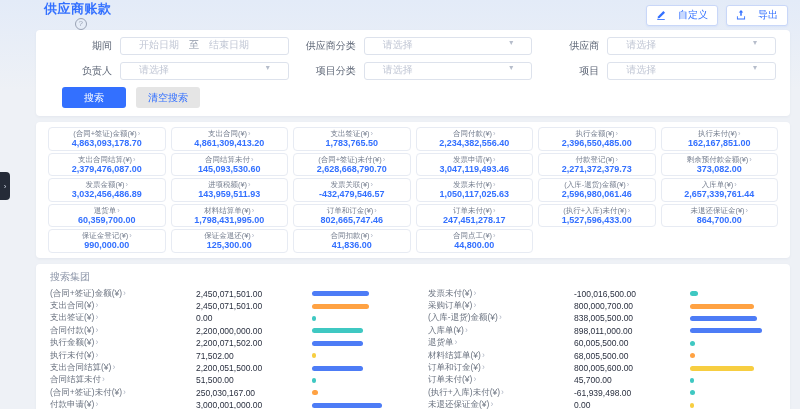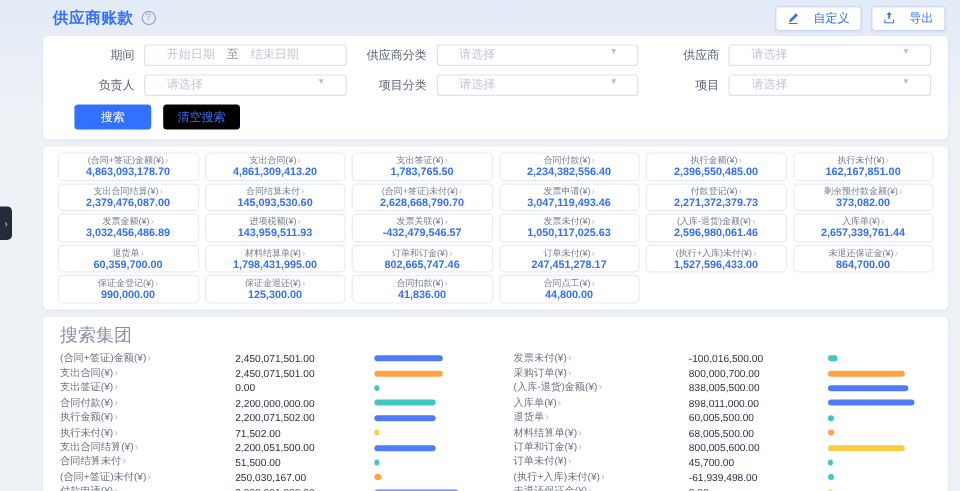--- a/index.html
+++ b/index.html
@@ -13,21 +13,21 @@
     background:linear-gradient(180deg,#e3ebf8 0%,#eef1f6 90px); }
 
   
   .edge-tab { position:absolute; left:0; top:172px; width:10px; height:28px;
     background:#252b38; border-radius:0 4px 4px 0; color:#cfd6e4; font-size:8px;
     display:flex; align-items:center; justify-content:center; cursor:pointer; z-index:5;}
 
   
   .topbar { height:30px; display:flex; align-items:center; justify-content:space-between;
     padding:0 12px 0 44px; }
-  .title-wrap { display:flex; align-items:center; }
+  .title-wrap { display:flex; align-items:center;flex-direction:column; }
   .page-title { color:#3370ff; font-size:13px; font-weight:bold; letter-spacing:.5px; }
   .help { width:12px; height:12px; border:1px solid #9aa3b5; border-radius:50%;
     color:#9aa3b5; font-size:8px; line-height:10px; text-align:center; margin-left:6px; cursor:pointer;}
   .top-actions { display:flex; }
   .top-actions button { background:#fff; border:1px solid #c9d7f8; color:#3370ff;
     font-size:10px; height:21px; padding:0 9px; border-radius:3px; margin-left:8px;
     display:inline-flex; align-items:center; gap:12px; cursor:pointer;
     font-family:inherit; box-shadow:0 1px 2px rgba(51,112,255,.08); }
 
   .card { background:#fff; border-radius:4px; margin:0 10px 6px 36px;
@@ -40,35 +40,35 @@
   .field-label { width:62px; flex:none; text-align:right; font-size:10px; color:#5c6575; margin-right:8px; white-space:nowrap;}
   .control { flex:1; height:18px; border:1px solid #dde2ec; border-radius:3px; background:#fff;
     display:flex; align-items:flex-start; padding:0 18px; font-size:10px; cursor:pointer; min-width:0;}
   .control .ph { color:#c0c6d4; white-space:nowrap; }
   .control .caret { margin-left:auto; color:#b6bdcb; font-size:8px; }
   .control.daterange { justify-content:flex-start; gap:10px; }
   .control.daterange .sep { color:#8e97a8; }
   .filter-buttons { display:flex; gap:10px; margin:3px 0 0 12px; }
   .btn-primary { background:#3370ff; color:#fff; border:none; border-radius:3px;
     height:21px; padding:0 22px; font-size:10px; cursor:pointer; font-family:inherit;}
-  .btn-ghost { background:#000000; color:#3370ff; border:none; border-radius:3px;
+  .btn-ghost { background:#e5e5e5; color:#3370ff; border:none; border-radius:3px;
     height:21px; padding:0 12px; font-size:10px; cursor:pointer; font-family:inherit;}
 
   
   .metrics-card { padding:5px 12px; }
   #metrics-grid { display:grid; grid-template-columns:repeat(6,1fr); gap:2px 5px; }
   .tile { border:1px solid #e7ebf3; border-radius:4px; padding:1px 3px; text-align:center;
     overflow:hidden; cursor:pointer; }
   .tile-label { font-size:7.5px; line-height:9px; color:#747d8e; white-space:nowrap; overflow:hidden;}
   .tile-label .chev { color:#aeb5c4; margin-left:1px; }
   .tile-value { font-size:9px; line-height:10.5px; color:#3370ff; font-weight:bold; white-space:nowrap; overflow:hidden;}
 
   
   .chart-card { padding:5px 14px 0; height:160px; overflow:hidden;}
-  .group-name { font-size:15px; color:#8a93a6; margin:1px 0 4px; }
+  .group-name { font-size:10px; color:#8a93a6; margin:1px 0 4px; }
   .chart-cols { display:grid; grid-template-columns:1fr 1fr; column-gap:30px; }
   .crow { display:flex; align-items:center; height:12.4px; cursor:pointer; }
   .crow-label { width:146px; flex:none; font-size:8.5px; color:#6b7380; white-space:nowrap; overflow:hidden;}
   .crow-label .chev { color:#aeb5c4; margin-left:1px;}
   .crow-value { width:116px; flex:none; font-size:8.5px; color:#2a3040; white-space:nowrap; overflow:hidden;}
   .bar-wrap { flex:1; min-width:0; }
   .bar { height:5px; border-radius:2.5px; }
 
   svg { display:block; }
 </style>

